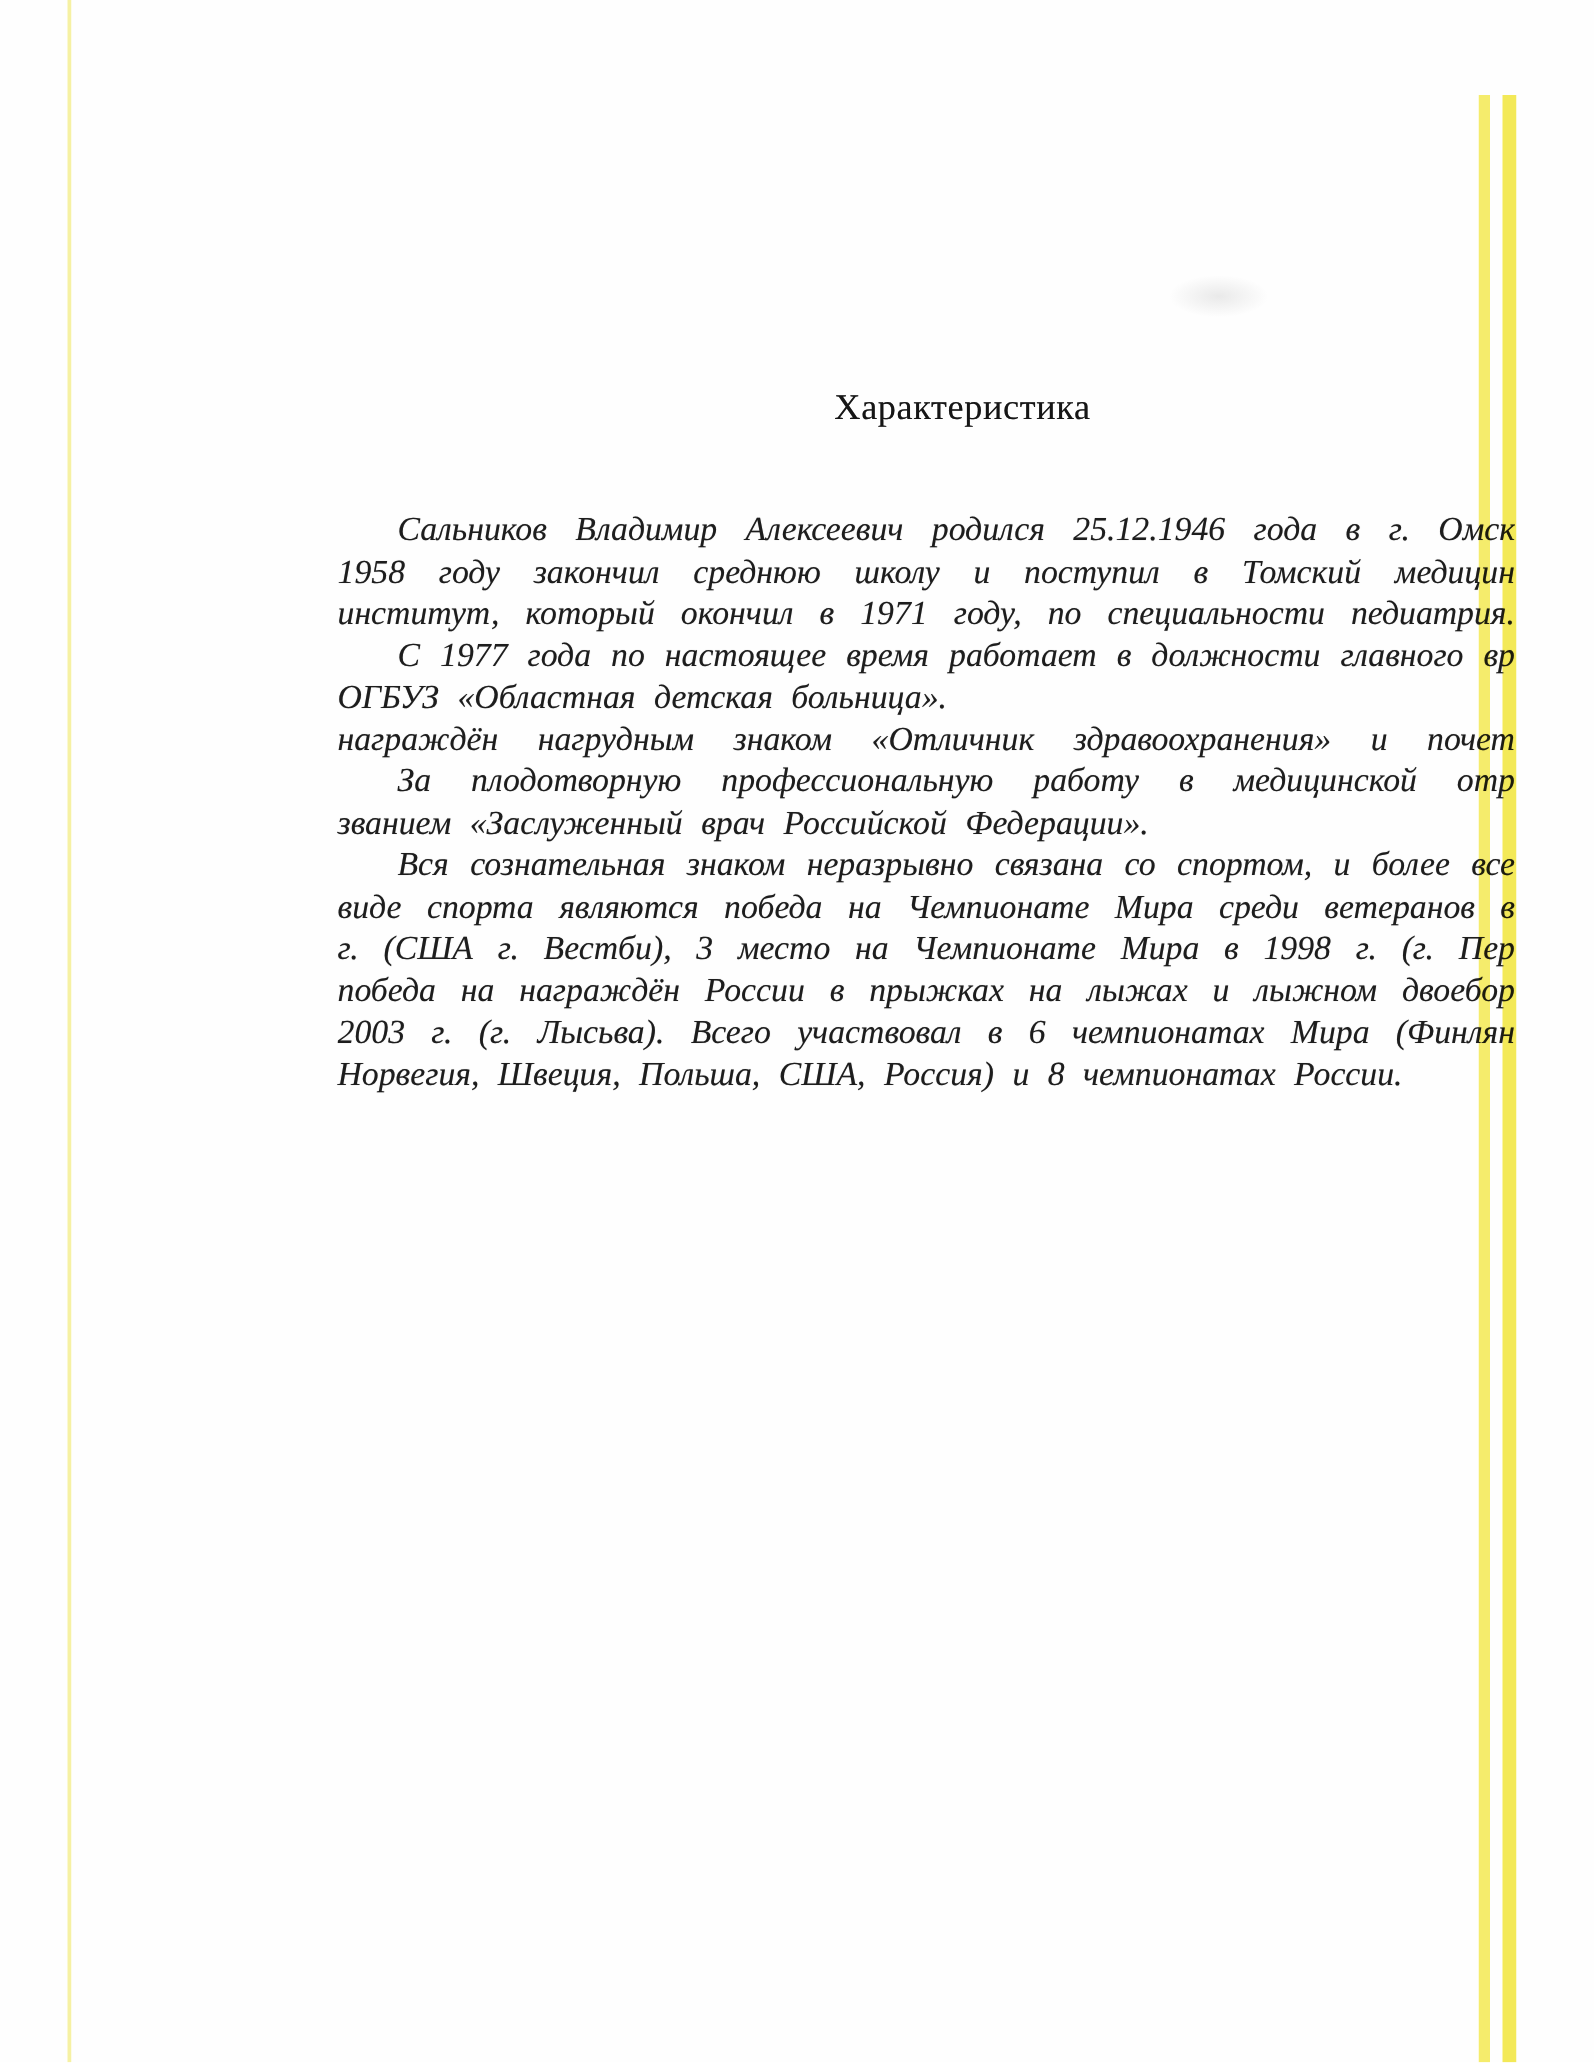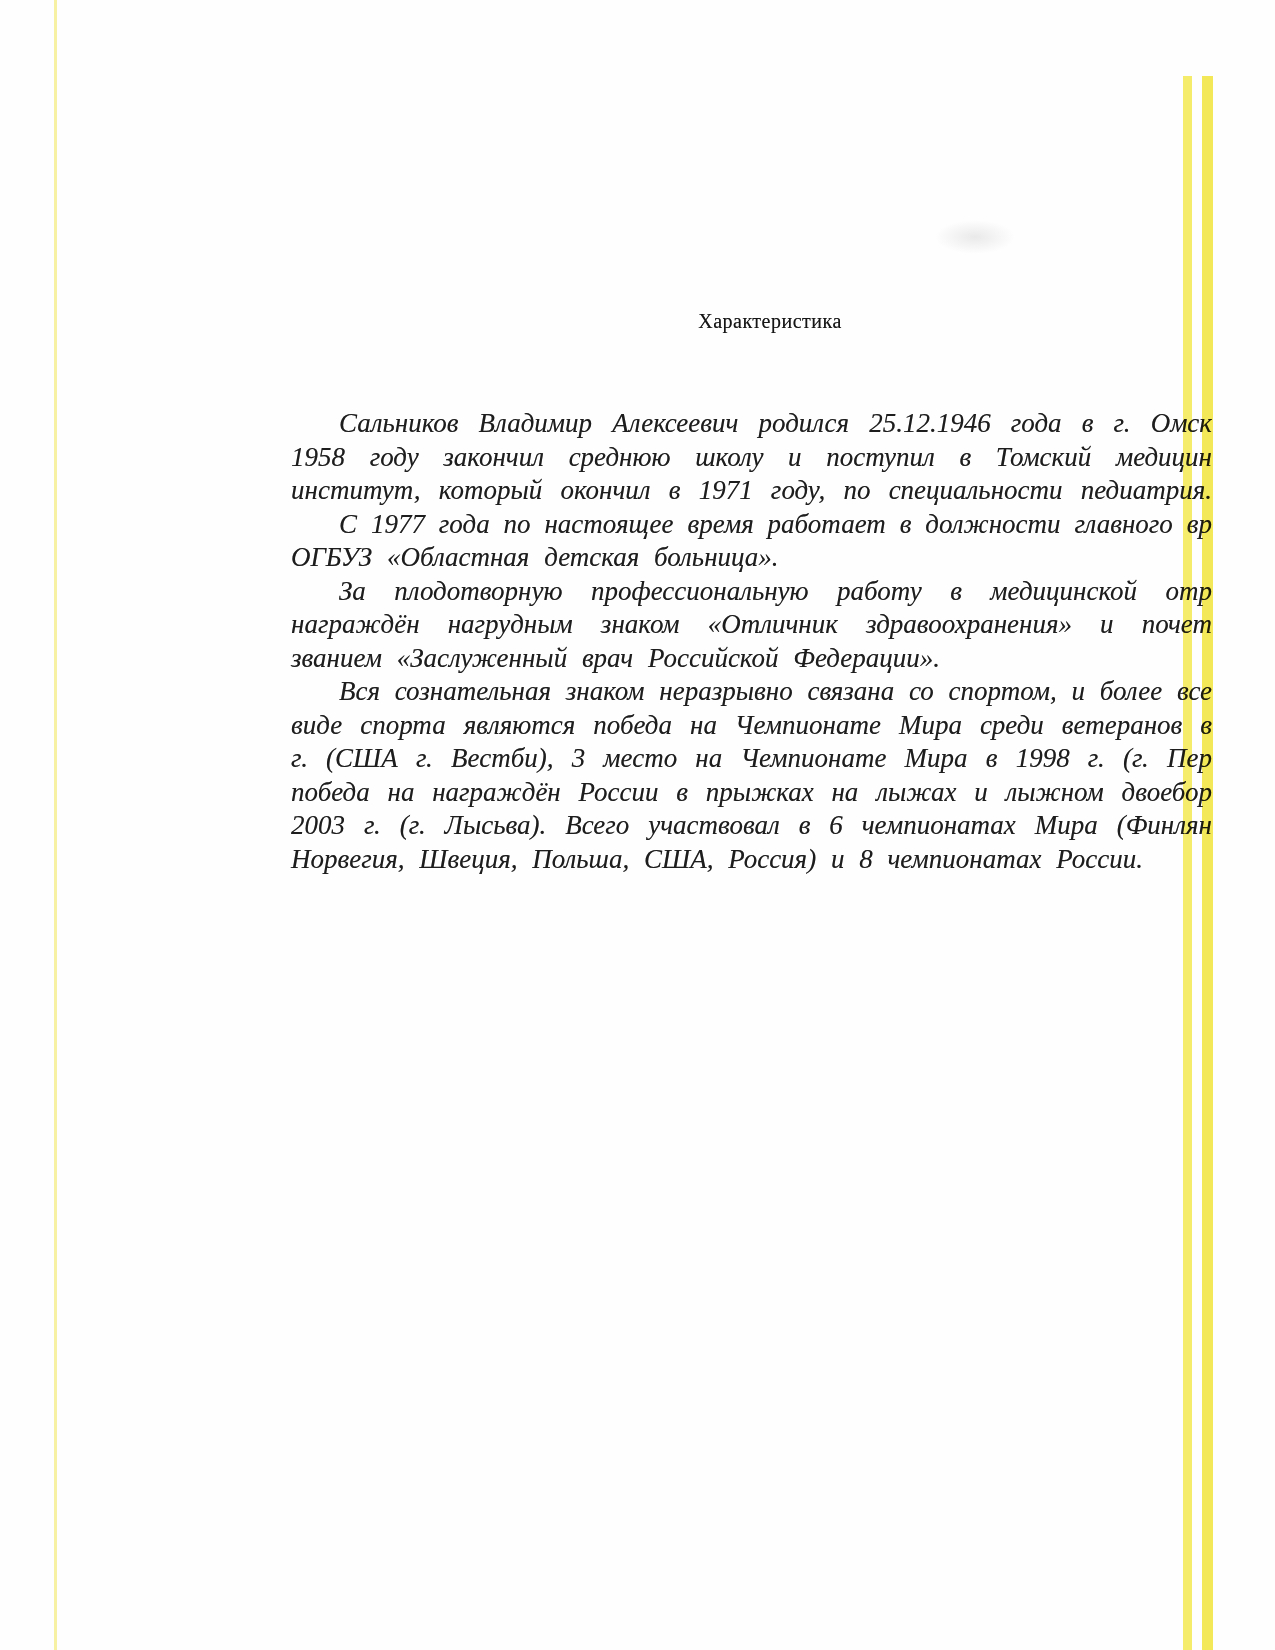--- a/index.html
+++ b/index.html
@@ -15,40 +15,39 @@
     overflow: hidden;
     margin: 0 auto;
     font-family: "Liberation Serif", "DejaVu Serif", serif;
   }
   .doc-title {
     position: absolute;
     top: 310px;
     left: 270px;
     width: 1000px;
     text-align: center;
-    font-size: 20px;
+    font-size: 29px;
     color: #161616;
     letter-spacing: 0.5px;
     text-shadow: 0 0 0.5px rgba(20,20,20,0.55);
   }
   .doc-body {
     position: absolute;
     top: 407px;
     left: 270px;
     width: 942px;
     font-style: italic;
     font-size: 27px;
     line-height: 33.5px;
     color: #1d1d1d;
     text-shadow: 0 0 0.6px rgba(30,30,30,0.45);
   }
   .line {
     white-space: nowrap;
     word-spacing: 8px;
-    margin-left: 21px;
   }
   .line.fill {
     white-space: normal;
     text-align: justify;
     text-align-last: justify;
     word-spacing: normal;
     overflow: hidden;
     height: 33.5px;
   }
   .line.indent {
@@ -97,22 +96,22 @@
   <div class="smudge"></div>
 
   <div class="doc-title">Характеристика</div>
 
   <div class="doc-body" id="doc-body">
       <div class="line indent fill">Сальников Владимир Алексеевич родился 25.12.1946 года в г. Омск</div>
       <div class="line fill">1958 году закончил среднюю школу и поступил в Томский медицин</div>
       <div class="line fill">институт, который окончил в 1971 году, по специальности педиатрия.</div>
       <div class="line indent fill">С 1977 года по настоящее время работает в должности главного вр</div>
       <div class="line">ОГБУЗ «Областная детская больница».</div>
+      <div class="line fill">награждён нагрудным знаком «Отличник здравоохранения» и почет</div>
       <div class="line indent fill">За плодотворную профессиональную работу в медицинской отр</div>
-      <div class="line fill">награждён нагрудным знаком «Отличник здравоохранения» и почет</div>
       <div class="line">званием «Заслуженный врач Российской Федерации».</div>
       <div class="line indent fill">Вся сознательная знаком неразрывно связана со спортом, и более все</div>
       <div class="line fill">виде спорта являются победа на Чемпионате Мира среди ветеранов в</div>
       <div class="line fill">г. (США г. Вестби), 3 место на Чемпионате Мира в 1998 г. (г. Пер</div>
       <div class="line fill">победа на награждён России в прыжках на лыжах и лыжном двоебор</div>
       <div class="line fill">2003 г. (г. Лысьва). Всего участвовал в 6 чемпионатах Мира (Финлян</div>
       <div class="line">Норвегия, Швеция, Польша, США, Россия) и 8 чемпионатах России.</div>
     </div>
 
   <div class="stripe stripe-left" style="background: rgb(239, 230, 74);"></div>

